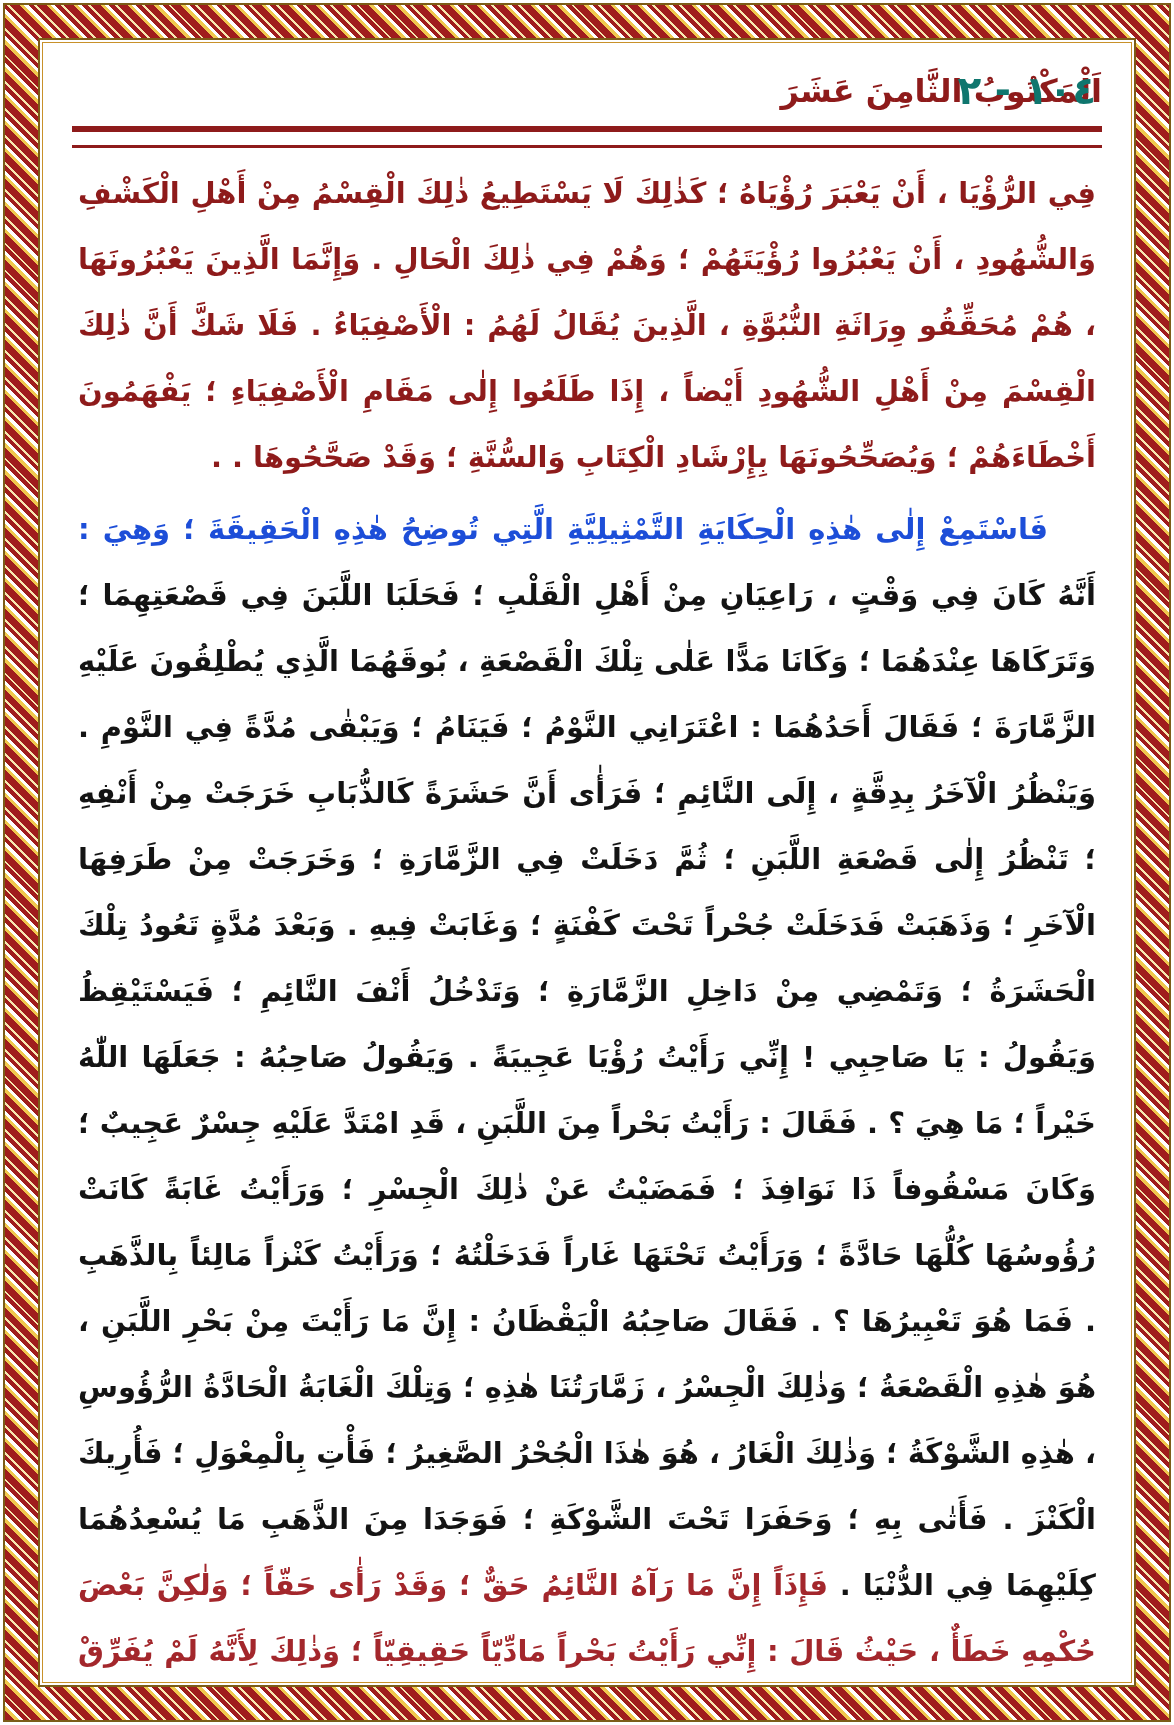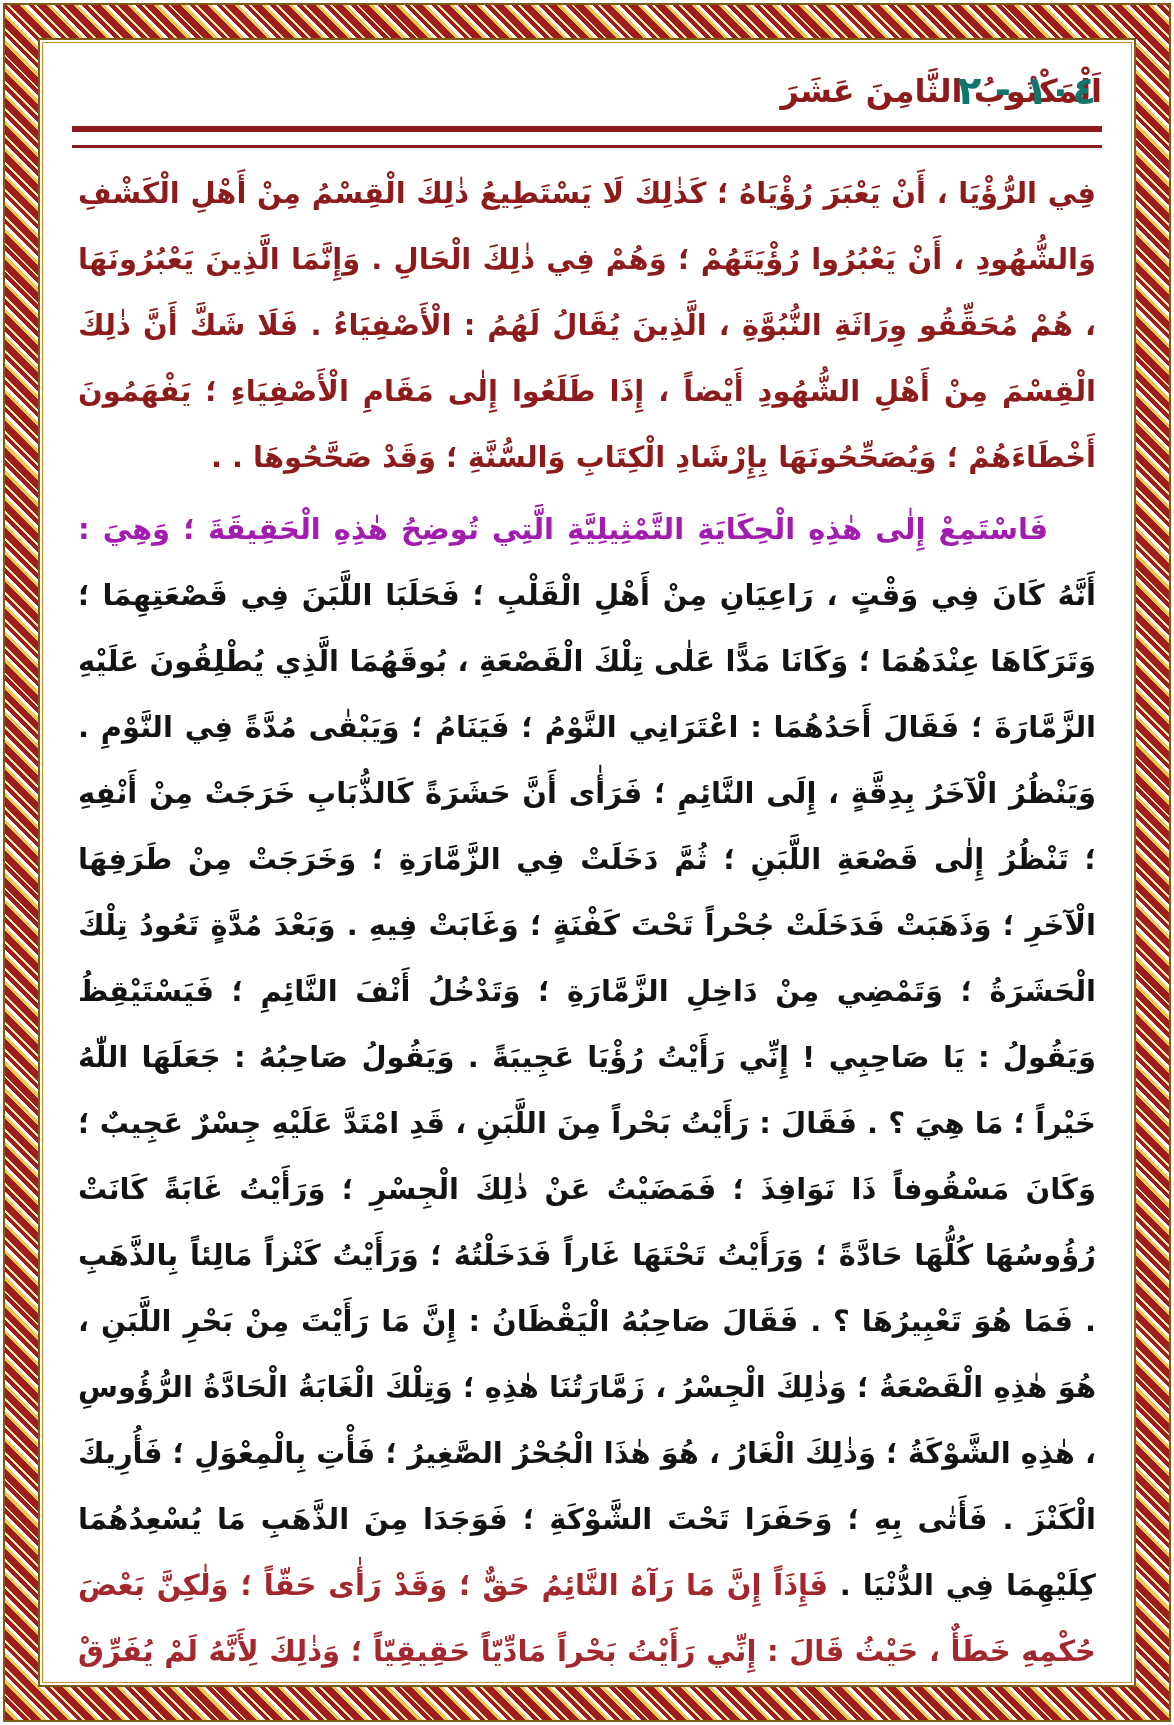--- a/index.html
+++ b/index.html
@@ -59,21 +59,21 @@
   .body-text {
     font-size:29px;
     font-weight:bold;
     line-height:66px;
     text-align:justify;
     color:#141414;
   }
   .para { margin:6px; }
   .para.red-para { color:#8e1b1b; }
   .para.indent { text-indent:48px; }
-  .seg-red  { color:#a21caf; }
+  .seg-red  { color:#1d4ed8; }
   .seg-black{ color:#141414; }
   .seg-red2 { color:#a3272c; }
 </style>
 </head>
 <body>
 
 <div class="page">
   <div class="ornament-frame"></div>
 
   <div class="page-inner">

